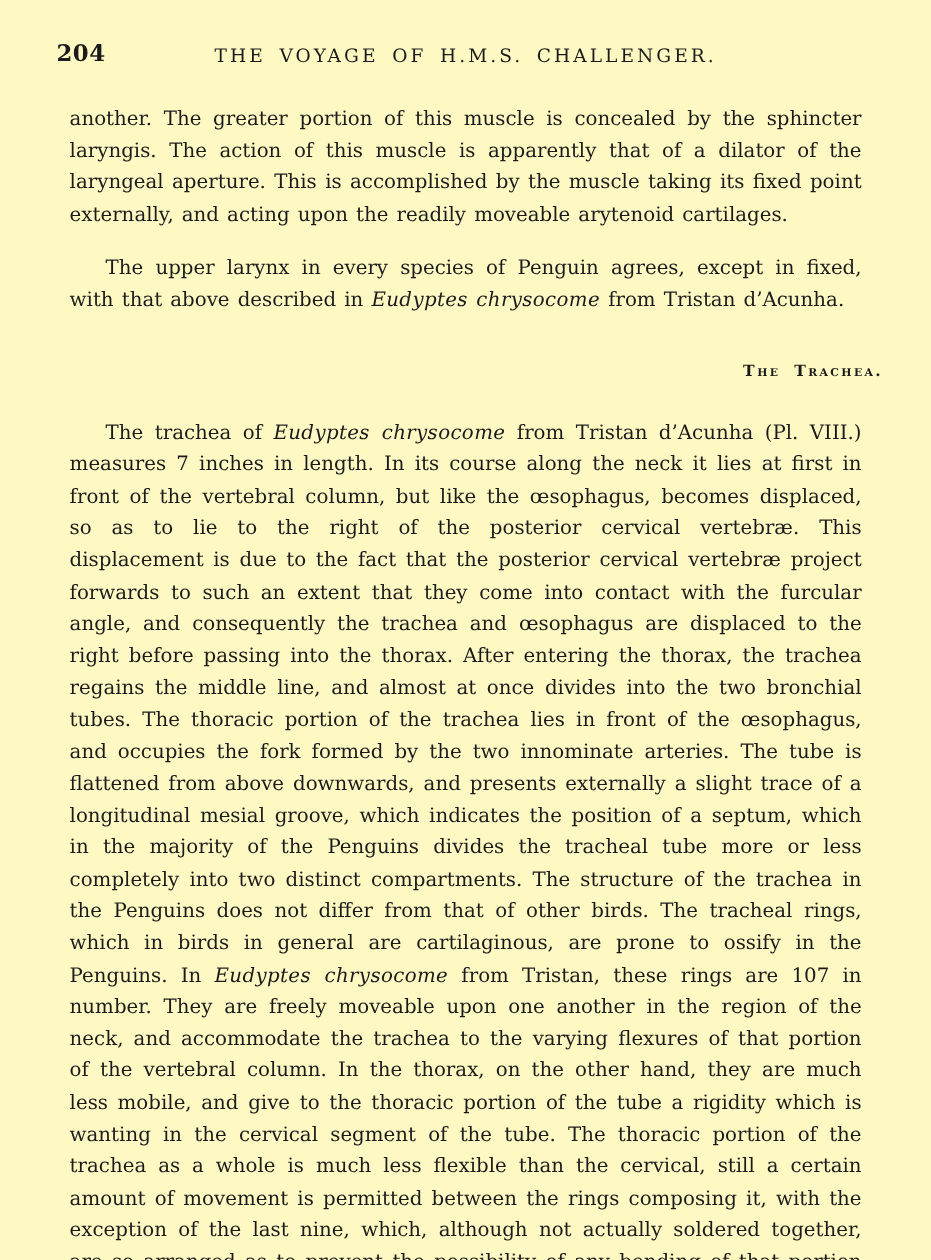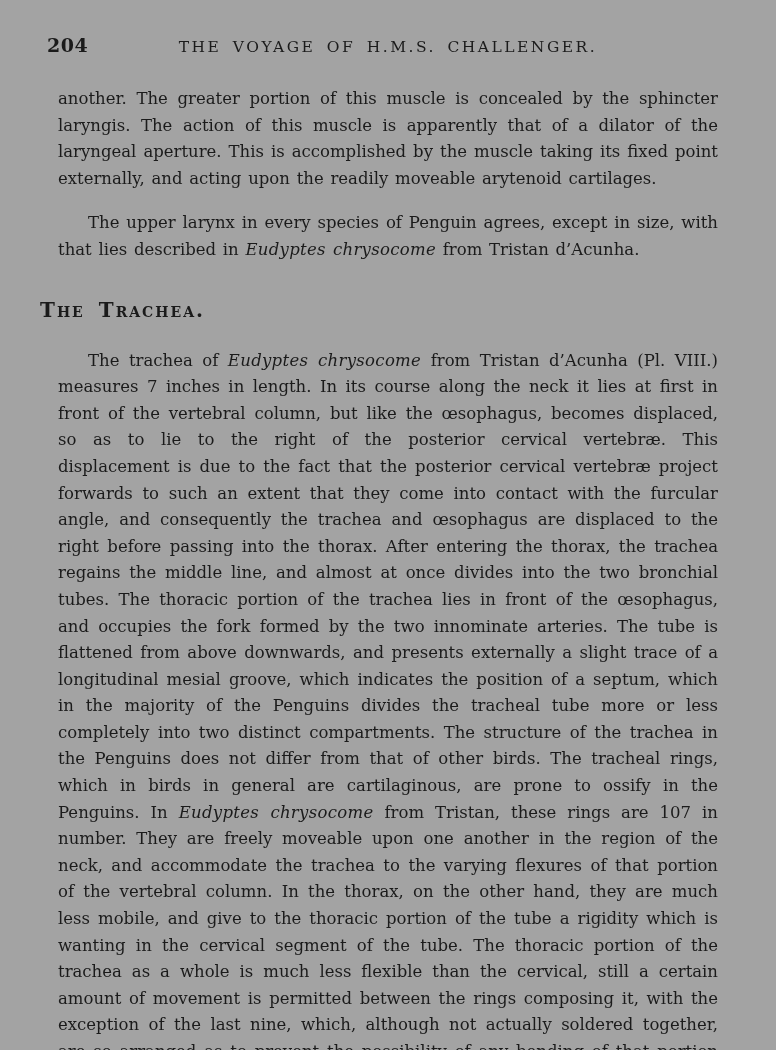--- a/index.html
+++ b/index.html
@@ -5,21 +5,21 @@
   html, body {
     margin: 0;
     padding: 0;
     background: #e9e9e7;
   }
   .page {
     position: relative;
     width: 776px;
     height: 1050px;
     margin: 0 auto;
-    background: #a3a3a3;
+    background: #fef9c3;
     color: #1b1b1b;
     font-family: "DejaVu Serif", "Liberation Serif", serif;
     overflow: hidden;
     box-sizing: border-box;
   }
   .running-header {
     position: relative;
     height: 60px;
   }
   .page-number {
@@ -50,22 +50,22 @@
   }
   .page-body p {
     margin: 18px;
     word-spacing: 1.5px;
   }
   .page-body p.indent {
     text-indent: 30px;
   }
   .section-heading {
     margin: 36px 0 28px 0;
-    text-align: left;
-    font-size: 20px;
+    text-align: right;
+    font-size: 13px;
     font-weight: 700;
     font-variant: small-caps;
     letter-spacing: 2px;
     word-spacing: 5px;
     line-height: 20px;
   }
   .italic {
     font-style: italic;
     letter-spacing: 0.3px;
   }
@@ -73,18 +73,18 @@
 </head>
 <body>
 
 <div class="page">
   <div class="running-header">
     <span class="page-number">204</span>
     <span class="header-title">THE VOYAGE OF H.M.S. CHALLENGER.</span>
   </div>
   <main class="page-body">
       <p class="paragraph"><span>another.  The greater portion of this muscle is concealed by the sphincter laryngis.  The action of this muscle is apparently that of a dilator of the laryngeal aperture.  This is accomplished by the muscle taking its fixed point externally, and acting upon the readily moveable arytenoid cartilages.</span></p>
-      <p class="paragraph indent"><span>The upper larynx in every species of Penguin agrees, except in size, with that lies described in </span><span class="italic">Eudyptes chrysocome</span><span> from Tristan d’Acunha.</span></p>
+      <p class="paragraph indent"><span>The upper larynx in every species of Penguin agrees, except in fixed, with that above described in </span><span class="italic">Eudyptes chrysocome</span><span> from Tristan d’Acunha.</span></p>
       <h2 class="section-heading">The Trachea.</h2>
       <p class="paragraph indent"><span>The trachea of </span><span class="italic">Eudyptes chrysocome</span><span> from Tristan d’Acunha (Pl. VIII.) measures 7 inches in length.  In its course along the neck it lies at first in front of the vertebral column, but like the œsophagus, becomes displaced, so as to lie to the right of the posterior cervical vertebræ.  This displacement is due to the fact that the posterior cervical vertebræ project forwards to such an extent that they come into contact with the furcular angle, and consequently the trachea and œsophagus are displaced to the right before passing into the thorax.  After entering the thorax, the trachea regains the middle line, and almost at once divides into the two bronchial tubes.  The thoracic portion of the trachea lies in front of the œsophagus, and occupies the fork formed by the two innominate arteries.  The tube is flattened from above downwards, and presents externally a slight trace of a longitudinal mesial groove, which indicates the position of a septum, which in the majority of the Penguins divides the tracheal tube more or less completely into two distinct compartments.  The structure of the trachea in the Penguins does not differ from that of other birds.  The tracheal rings, which in birds in general are cartilaginous, are prone to ossify in the Penguins.  In </span><span class="italic">Eudyptes chrysocome</span><span> from Tristan, these rings are 107 in number.  They are freely moveable upon one another in the region of the neck, and accommodate the trachea to the varying flexures of that portion of the vertebral column.  In the thorax, on the other hand, they are much less mobile, and give to the thoracic portion of the tube a rigidity which is wanting in the cervical segment of the tube.  The thoracic portion of the trachea as a whole is much less flexible than the cervical, still a certain amount of movement is permitted between the rings composing it, with the exception of the last nine, which, although not actually soldered together, are so arranged as to prevent the possibility of any bending of that portion of the trachea of which they are component elements.</span></p>
       <p class="paragraph indent"><span>The most striking peculiarity of the trachea in the Penguins lies in the presence of a mesial tracheal septum, which extends from the point of bifurcation forwards, to a greater or less extent in different species.  This septum divides the lumen of the trachea more or less completely into two lateral channels.  In </span></p>
     </main>
 </div>
 
 </body></html>

